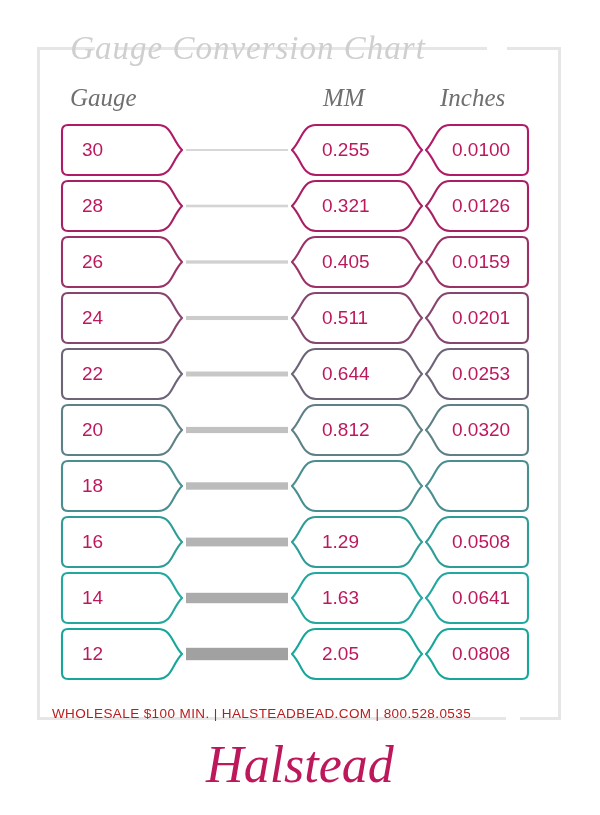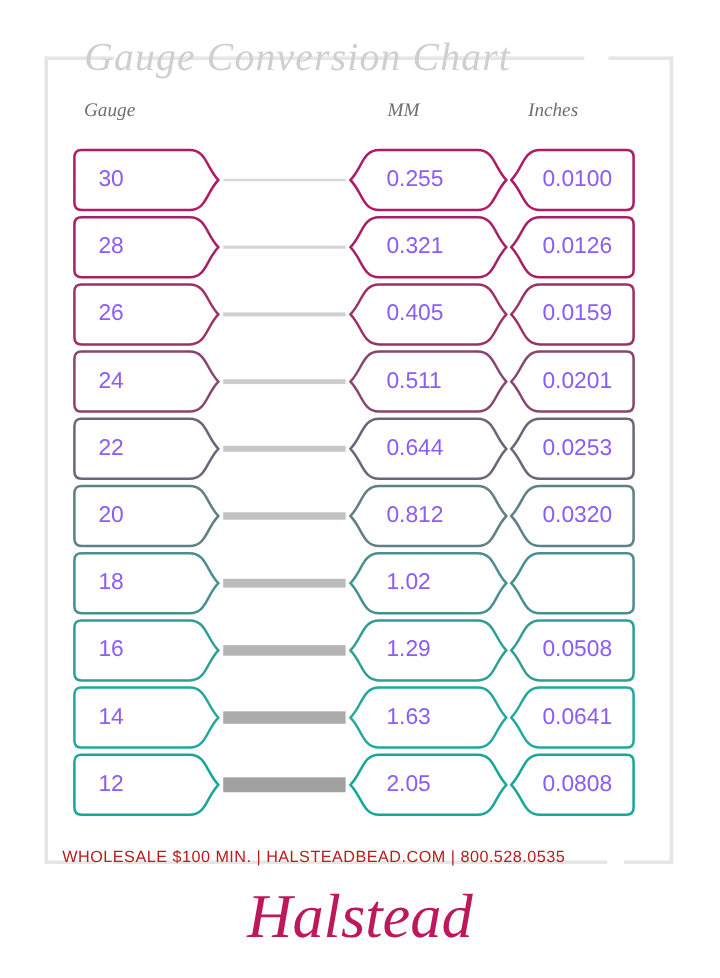--- a/index.html
+++ b/index.html
@@ -38,21 +38,21 @@
     position:absolute;top:36px;height:26px;background:#ffffff;z-index:4;
   }
   #title-mask-l{left:95px;width:20px;}
   #title-mask-r{left:487px;width:20px;}
 
   
   .colhead{
     position:absolute;
     font-family:"Liberation Serif",serif;
     font-style:italic;
-    font-size:16px;
+    font-size:25px;
     color:#6f6f6f;
     white-space:nowrap;
   }
   #head-gauge{left:70px;top:84px;}
   #head-mm{left:323px;top:84px;}
   #head-inches{left:440px;top:84px;}
 
   
   #rows{
     position:absolute;
@@ -62,21 +62,21 @@
   .row{
     position:absolute;
     left:0;width:600px;height:56px;
   }
   .row svg{position:absolute;left:0;top:0;}
 
   .cellvalue{
     position:absolute;
     font-family:"Liberation Sans",sans-serif;
     font-size:19px;
-    color:#8b5cf6;
+    color:#be185d;
     line-height:56px;
     white-space:nowrap;
   }
   .v-gauge{left:82px;top:0;}
   .v-mm{left:322px;top:0;}
   .v-in{left:452px;top:0;text-align:right;}
 
   
   #footer{
     position:absolute;
@@ -174,21 +174,20 @@
       <div class="cellvalue v-gauge">20</div>
       <div class="cellvalue v-mm">0.812</div>
       <div class="cellvalue v-in">0.0320</div>
     </div>
     <div class="row" style="top: 336px;">
       <svg width="600" height="60">
         <path d="M 68 3 L 158 3 C 172 3 172 18 182 28 C 172 38 172 53 158 53 L 68 53 Q 62 53 62 47 L 62 9 Q 62 3 68 3 Z M 292 28 C 302 18 302 3 316 3 L 398 3 C 412 3 412 18 422 28 C 412 38 412 53 398 53 L 316 53 C 302 53 302 38 292 28 Z M 426 28 C 436 18 436 3 450 3 L 522 3 Q 528 3 528 9 L 528 47 Q 528 53 522 53 L 450 53 C 436 53 436 38 426 28 Z " fill="none" stroke="#4a8f90" stroke-width="2.1" stroke-linejoin="round"></path>
         <rect x="186" y="24.3" width="102" height="7.4" fill="rgb(187,187,187)"></rect>
       </svg>
       <div class="cellvalue v-gauge">18</div>
-      <div class="cellvalue v-mm">1.02</div>
     </div>
     <div class="row" style="top: 392px;">
       <svg width="600" height="60">
         <path d="M 68 3 L 158 3 C 172 3 172 18 182 28 C 172 38 172 53 158 53 L 68 53 Q 62 53 62 47 L 62 9 Q 62 3 68 3 Z M 292 28 C 302 18 302 3 316 3 L 398 3 C 412 3 412 18 422 28 C 412 38 412 53 398 53 L 316 53 C 302 53 302 38 292 28 Z M 426 28 C 436 18 436 3 450 3 L 522 3 Q 528 3 528 9 L 528 47 Q 528 53 522 53 L 450 53 C 436 53 436 38 426 28 Z " fill="none" stroke="#2f9d97" stroke-width="2.1" stroke-linejoin="round"></path>
         <rect x="186" y="23.6" width="102" height="8.8" fill="rgb(180,180,180)"></rect>
       </svg>
       <div class="cellvalue v-gauge">16</div>
       <div class="cellvalue v-mm">1.29</div>
       <div class="cellvalue v-in">0.0508</div>
     </div>

